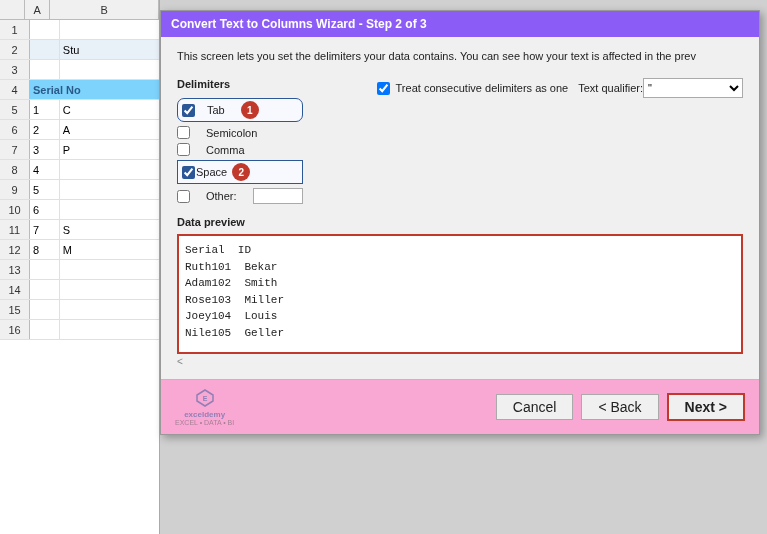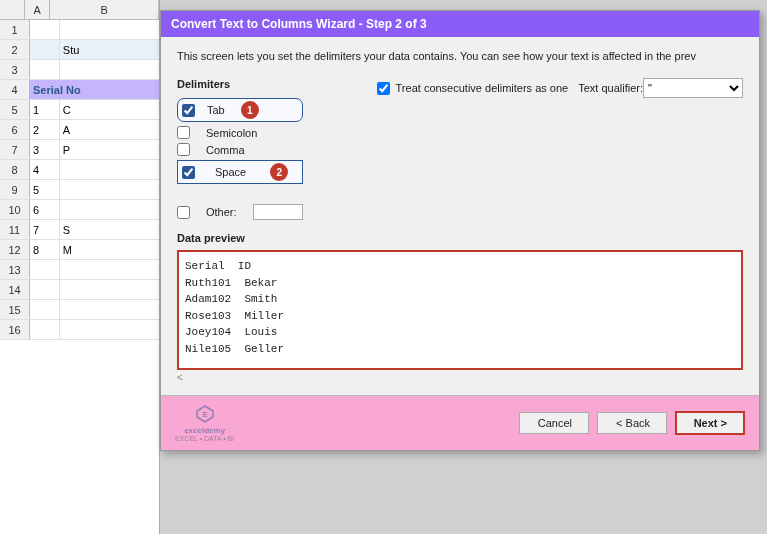--- a/index.html
+++ b/index.html
@@ -71,21 +71,21 @@
       font-size: 11px;
     }
     .cell-b {
       width: 100px;
       padding: 0 3px;
       line-height: 20px;
       font-size: 11px;
       overflow: hidden;
     }
     .cell-b.header-cell {
-      background: #c4b5fd;
+      background: #7dd3fc;
       font-weight: bold;
       color: #2a5a8a;
     }
     .row-highlight {
       background: #e8f0f8;
     }
 
     
     .dialog {
       position: absolute;
@@ -233,21 +233,21 @@
     }
 
     .watermark-logo {
       font-size: 9px;
       color: #2b5797;
       font-weight: bold;
     }
 
     .btn {
       padding: 4px 16px;
-      font-size: 11px;
+      font-size: 14px;
       border: 1px solid #aaa;
       background: #f0f0f0;
       cursor: pointer;
       color: #222;
       min-width: 70px;
       text-align: right;
     }
 
     .btn-next {
       border: 2px solid #c0392b;
@@ -407,21 +407,21 @@
           <div class="checkbox-row" style="margin-bottom:4px;">
             <input type="checkbox" style="">
             <span class="checkbox-label">Semicolon</span>
           </div>
 
           <div class="checkbox-row" style="margin-bottom:4px;">
             <input type="checkbox" style="">
             <span class="checkbox-label">Comma</span>
           </div>
 
-          <div class="checkbox-row checked-box-row" style="margin-bottom:20px; display:flex; align-items:center; gap:20px;">
+          <div class="checkbox-row checked-box-row" style="margin-bottom:4px; display:flex; align-items:center; gap:1px;">
             <input type="checkbox" checked="" style="">
             <span class="checkbox-label">Space</span>
             <span class="badge">2</span>
           </div>
 
           <div class="checkbox-row" style="margin-bottom:4px;">
             <input type="checkbox" style="">
             <span class="checkbox-label">Other:</span>
             <input type="text" class="other-input" style="">
           </div>

